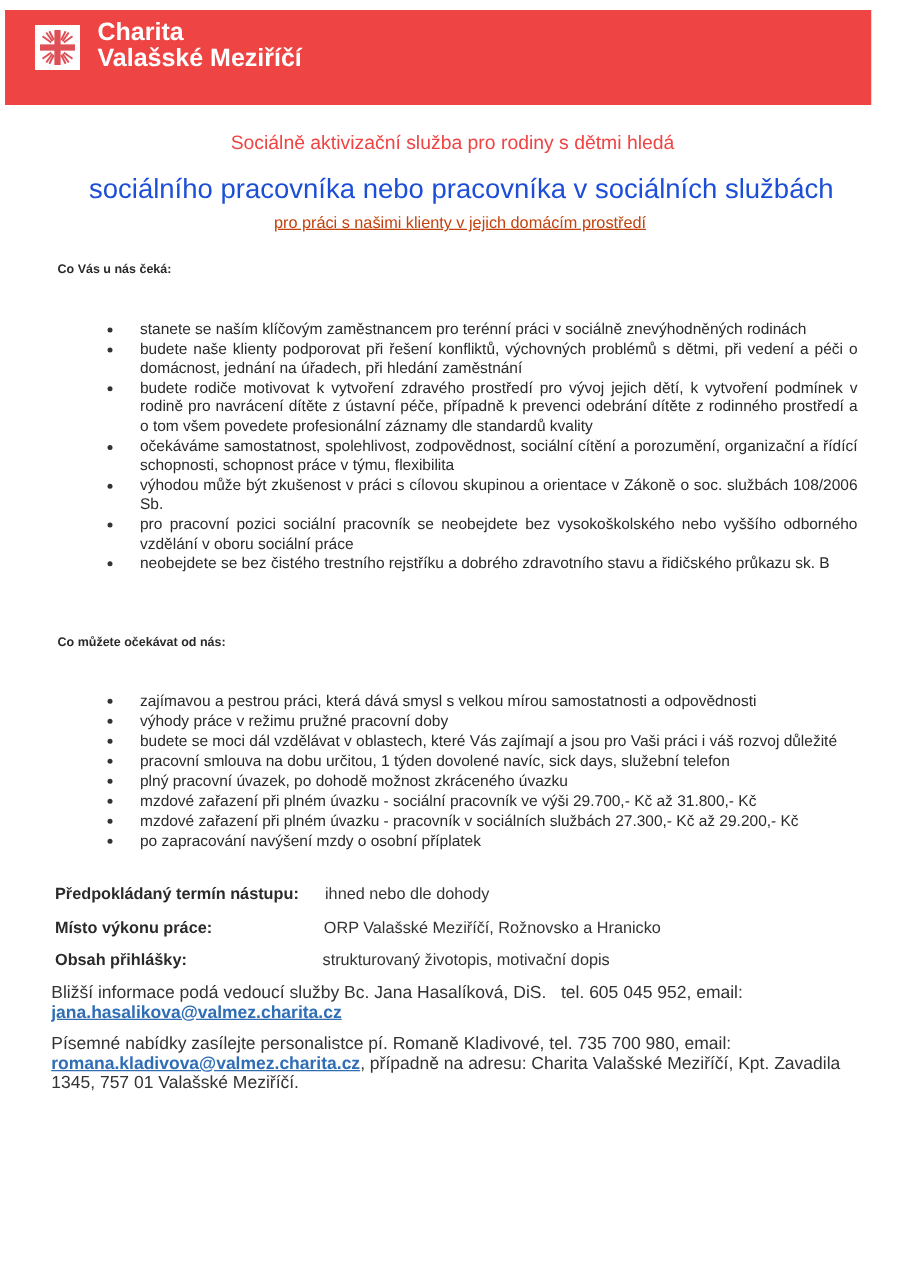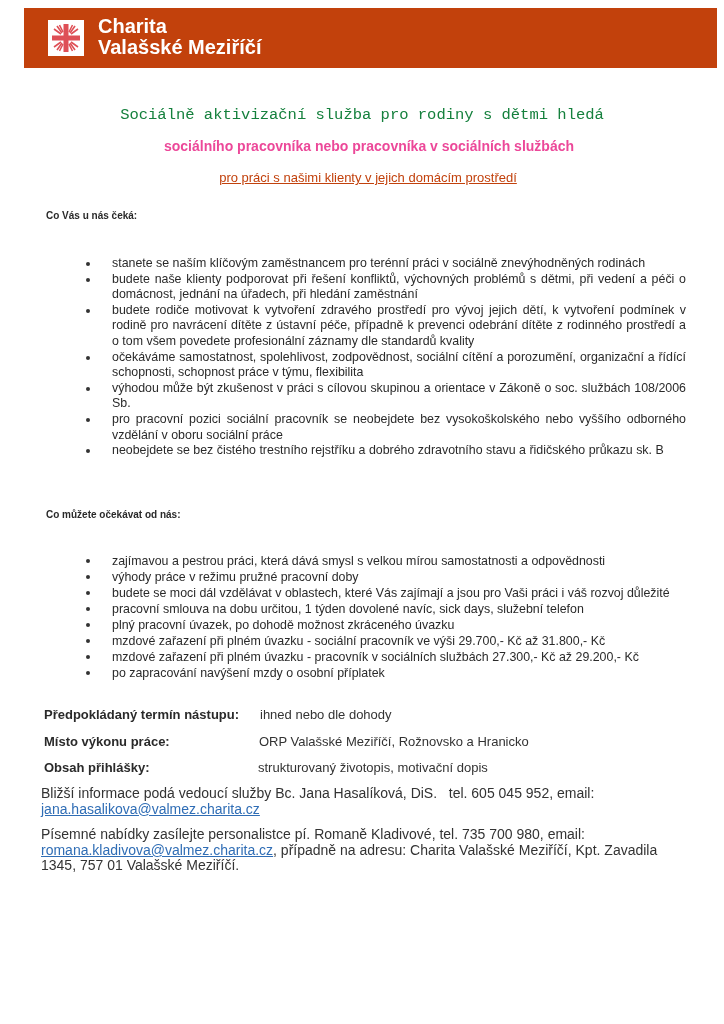--- a/index.html
+++ b/index.html
@@ -1,36 +1,36 @@
 <!DOCTYPE html>
 <html><head>
 <meta charset="utf-8">
 <style>
   html, body { margin: 0; padding: 0; }
   body {
     width: 724px; height: 1024px; background: #ffffff; position: relative; overflow: hidden;
     font-family: "Liberation Sans", sans-serif; color: #2a2a2a;
   }
   .banner {
-    position: absolute; left: 24px; top: 8px; width: 693px; height: 60px;
-    background: #c2410c;
+    position: absolute; left: 4px; top: 8px; width: 693px; height: 76px;
+    background: #ef4444;
   }
   .logo-box {
     position: absolute; left: 24px; top: 12px; width: 36px; height: 36px;
     background: #ffffff; display: flex; align-items: center; justify-content: center;
   }
   .brand {
     position: absolute; left: 74px; top: 8px; color: #ffffff; font-weight: bold;
     font-size: 20px; line-height: 21px;
   }
   .brand div { white-space: nowrap; }
 
   .intro { position: absolute; left: 0; width: 724px; text-align: center; top: 106px; }
-  .intro .l1 { font-size: 15.5px; color: #15803d; height: 32px; font-family: Liberation Mono, monospace; }
-  .intro .l2 { font-size: 14px; color: #ec4899; font-weight: bold; height: 32px; margin-left: 14px; }
+  .intro .l1 { font-size: 15.5px; color: #ef4444; height: 32px; }
+  .intro .l2 { font-size: 22px; color: #1d4ed8; font-weight: normal; height: 32px; margin-left: 14px; }
   .intro .l3 { font-size: 13px; color: #c2410c; margin-left: 12px; text-decoration: underline; }
 
   .section-head {
     position: absolute; left: 46px; font-weight: bold; font-size: 10px; color: #2a2a2a;
   }
   ul.bullets {
     position: absolute; left: 96px; width: 574px; margin: 16px; padding: 0; list-style: none;
     font-size: 12.4px; line-height: 15.6px; color: #2a2a2a;
   }
   ul.bullets li { position: relative; text-align: justify; }
@@ -38,21 +38,21 @@
     position: absolute; left: -26px; top: 6px; width: 4px; height: 4px; border-radius: 50%;
     background: #333;
   }
   ul.bullets.list2 { font-size: 12.4px; line-height: 16px; }
 
   .info-row { position: absolute; left: 44px; font-size: 13px; }
   .info-row .lbl { position: absolute; left: 0; font-weight: bold; white-space: nowrap; }
   .info-row .val { position: absolute; white-space: nowrap; color: #333; }
 
   .para { position: absolute; left: 41px; width: 640px; font-size: 14px; line-height: 15.6px; color: #333; }
-  .para a { color: #2f6db5; text-decoration: underline; }
+  .para a { color: #2f6db5; text-decoration: underline; font-weight: bold; }
 </style>
 </head>
 <body>
 
 <div class="banner">
   <div class="logo-box">
     <svg width="30" height="30" viewBox="0 0 30 30">
       <g fill="#de4f56">
         <rect x="12.5" y="1" width="5" height="28"></rect>
         <rect x="1" y="12.5" width="28" height="5"></rect>

